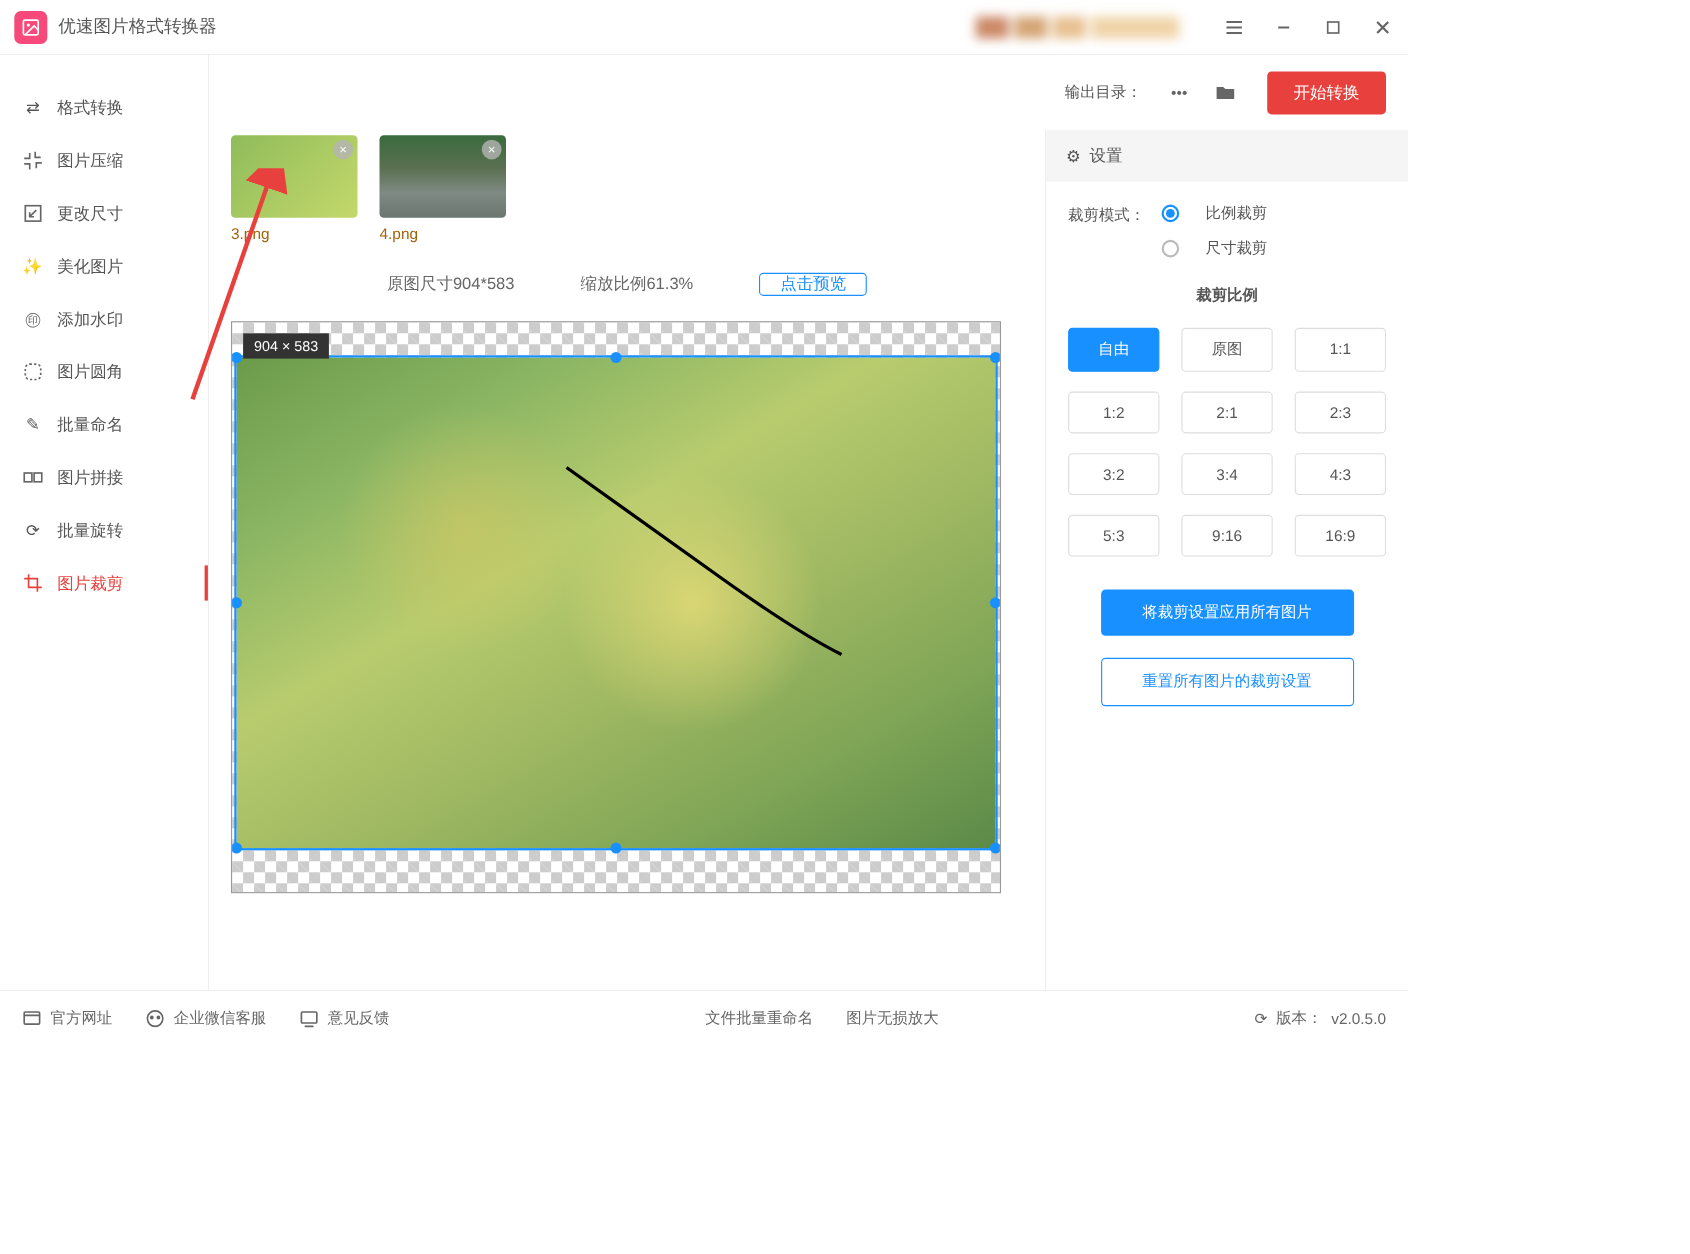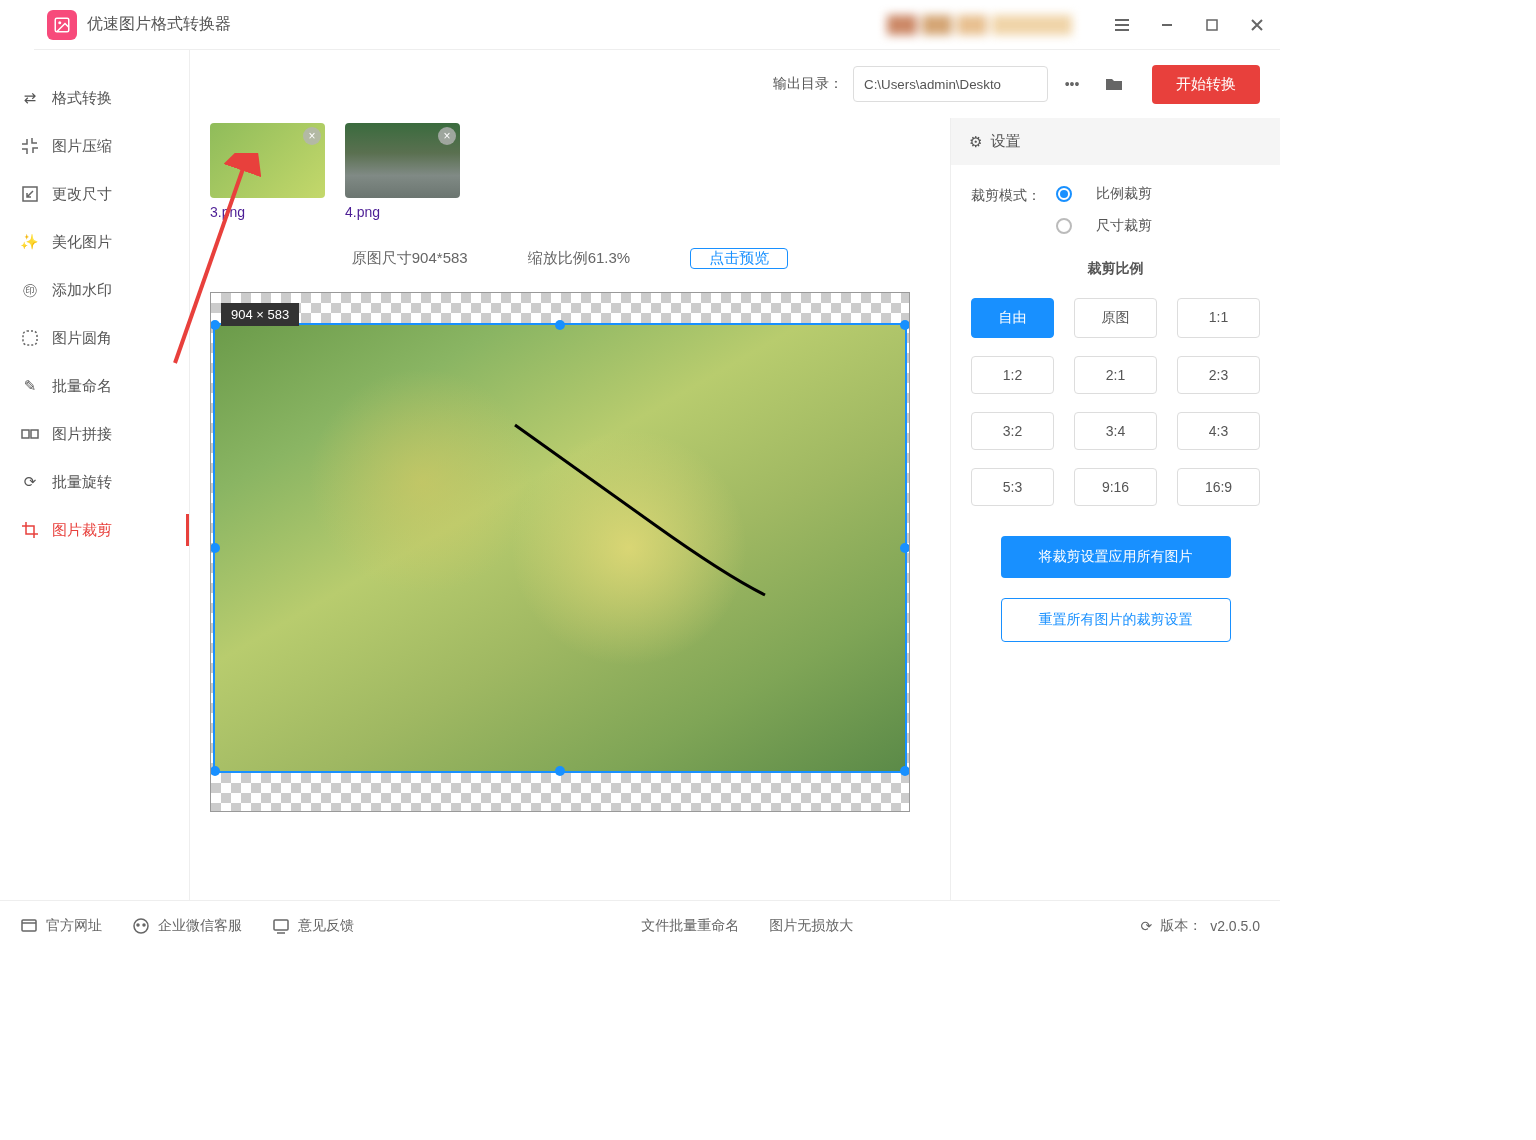--- a/index.html
+++ b/index.html
@@ -1,19 +1,19 @@
 <!DOCTYPE html>
 <html><head>
 <meta charset="utf-8">
 <style>
 * { margin: 0; padding: 0; box-sizing: border-box; }
 body { font-family: "Microsoft YaHei", Arial, sans-serif; font-size: 14px; color: #333; background: #fff; width: 1280px; height: 950px; overflow: hidden; }
 
 
-.titlebar { height: 50px; display: flex; align-items: center; padding: 0 13px; border-bottom: 1px solid #eee; margin-left: 34px; }
+.titlebar { height: 50px; display: flex; align-items: center; padding: 0 13px; border-bottom: 1px solid #eee; }
 .app-logo { width: 30px; height: 30px; background: #f74a7b; border-radius: 6px; display: flex; align-items: center; justify-content: center; margin-right: 10px; }
 .app-logo svg { width: 18px; height: 18px; }
 .app-title { font-size: 16px; color: #555; }
 .titlebar-spacer { flex: 1; }
 .titlebar-avatars { display: flex; gap: 5px; margin-right: 40px; filter: blur(5px); }
 .avatar-blur { width: 30px; height: 20px; background: #d4a574; }
 .titlebar-controls { display: flex; gap: 25px; align-items: center; }
 .tb-btn { cursor: pointer; color: #666; display: flex; align-items: center; justify-content: center; width: 20px; height: 20px; }
 
 
@@ -36,21 +36,21 @@
 .dots-btn, .folder-btn { width: 36px; height: 36px; display: flex; align-items: center; justify-content: center; cursor: pointer; color: #666; margin-left: 6px; }
 .start-btn { background: #e8403c; color: #fff; padding: 10px 24px; border-radius: 4px; cursor: pointer; margin-left: 20px; font-size: 15px; }
 
 .workspace { flex: 1; display: flex; }
 .preview-area { flex: 1; padding: 0 20px; position: relative; }
 .thumbs { display: flex; gap: 20px; padding: 5px 0 10px 0; }
 .thumb { position: relative; }
 .thumb-img { width: 115px; height: 75px; border-radius: 4px; background: linear-gradient(135deg, #8fbc5a, #c4d86b); position: relative; overflow: hidden; }
 .thumb-img.river { background: linear-gradient(180deg, #3a6b3e 0%, #5a7050 40%, #808a85 70%, #6b7570 100%); }
 .thumb-close { position: absolute; top: 4px; right: 4px; width: 18px; height: 18px; background: rgba(180,180,180,0.8); border-radius: 50%; color: #fff; display: flex; align-items: center; justify-content: center; font-size: 12px; cursor: pointer; }
-.thumb-name { margin-top: 6px; color: #4c1d95; }
+.thumb-name { margin-top: 6px; color: #a16207; }
 
 .info-row { display: flex; align-items: center; justify-content: center; gap: 60px; padding: 18px 0; color: #666; font-size: 15px; }
 .preview-btn { border: 1px solid #1890ff; color: #1890ff; padding: 0 18px; border-radius: 4px; cursor: pointer; }
 
 .canvas-wrap { position: relative; margin-top: 5px; }
 .canvas-bg { width: 700px; height: 520px; background-image: 
   linear-gradient(45deg, #ccc 25%, transparent 25%),
   linear-gradient(-45deg, #ccc 25%, transparent 25%),
   linear-gradient(45deg, transparent 75%, #ccc 75%),
   linear-gradient(-45deg, transparent 75%, #ccc 75%);
@@ -206,21 +206,20 @@
           </svg>
         </span>
         <span>图片裁剪</span>
       </div>
   </div>
 
   <div class="content">
     <div class="toolbar">
       <div class="toolbar-spacer"></div>
       <span class="output-label">输出目录：</span>
-      <input class="output-input" value="C:\Users\admin\Deskto" style="">
       <div class="dots-btn">•••</div>
       <div class="folder-btn">
           <svg width="20" height="20" viewBox="0 0 20 20" fill="#666">
             <path d="M2 5h6l2 2h8v9H2z"></path>
           </svg>
         </div>
       <div class="start-btn">开始转换</div>
     </div>
 
     <div class="workspace">

